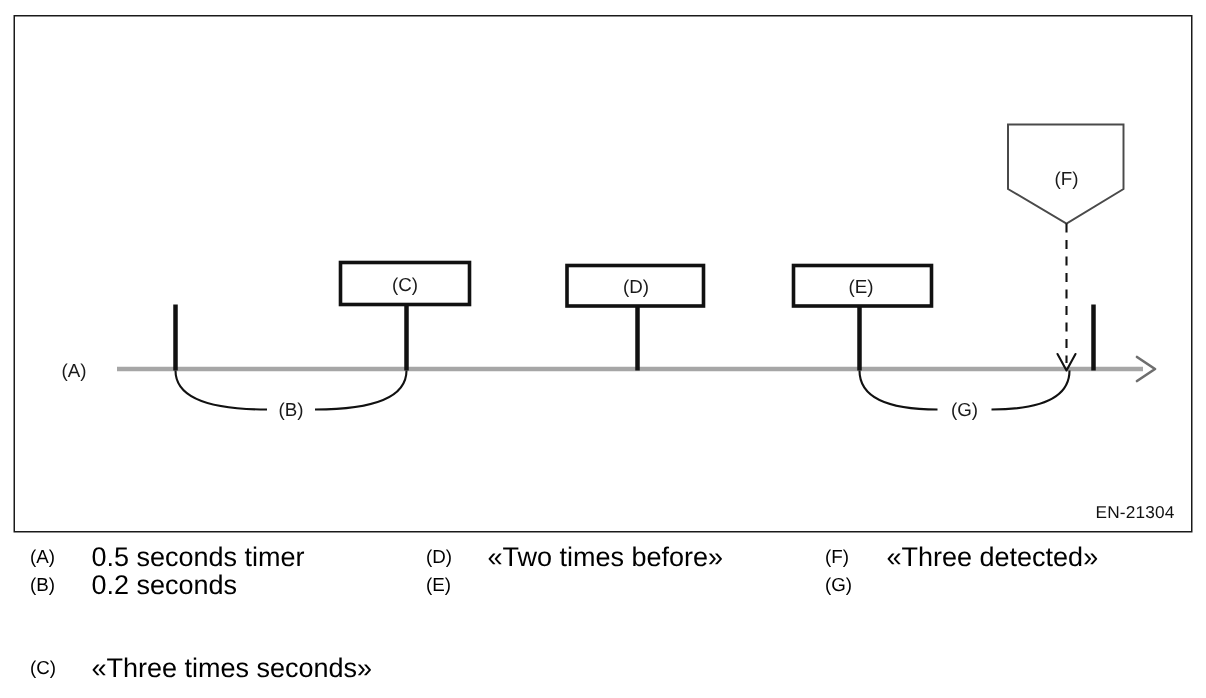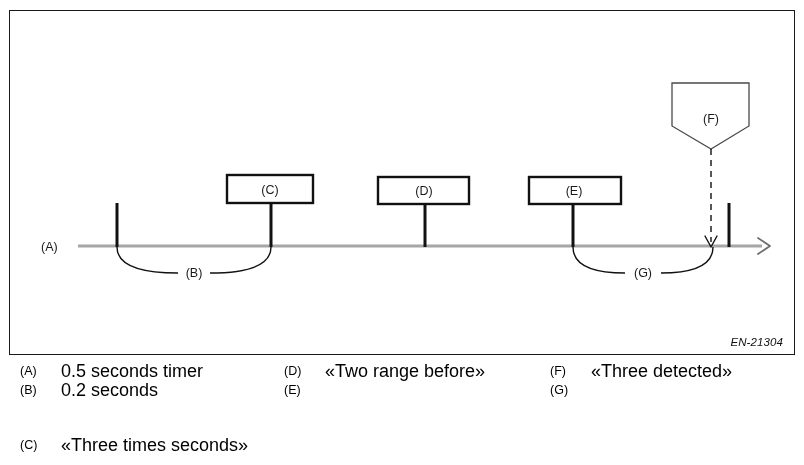--- a/index.html
+++ b/index.html
@@ -38,21 +38,20 @@
   }
 
   .fig-code {
     position: absolute;
     right: 11px;
     bottom: 6px;
     font-size: 11.5px;
     letter-spacing: 0.1px;
     color: #111111;
     white-space: nowrap;
-    font-style: italic;
   }
 
   
   #legend {
     position: absolute;
     left: 0;
     top: 363px;
     width: 804px;
     height: 102px;
   }
@@ -148,21 +147,21 @@
     </div>
     <div class="legend-row gap-row">
       <span class="legend-key">(C)</span>
       <span class="legend-text">«Three times seconds»</span>
     </div>
   </div>
 
   <div class="legend-col" id="legend-col-2">
     <div class="legend-row">
       <span class="legend-key">(D)</span>
-      <span class="legend-text">«Two range before»</span>
+      <span class="legend-text">«Two times before»</span>
     </div>
     <div class="legend-row">
       <span class="legend-key">(E)</span>
     </div>
   </div>
 
   <div class="legend-col" id="legend-col-3">
     <div class="legend-row">
       <span class="legend-key">(F)</span>
       <span class="legend-text">«Three detected»</span>

